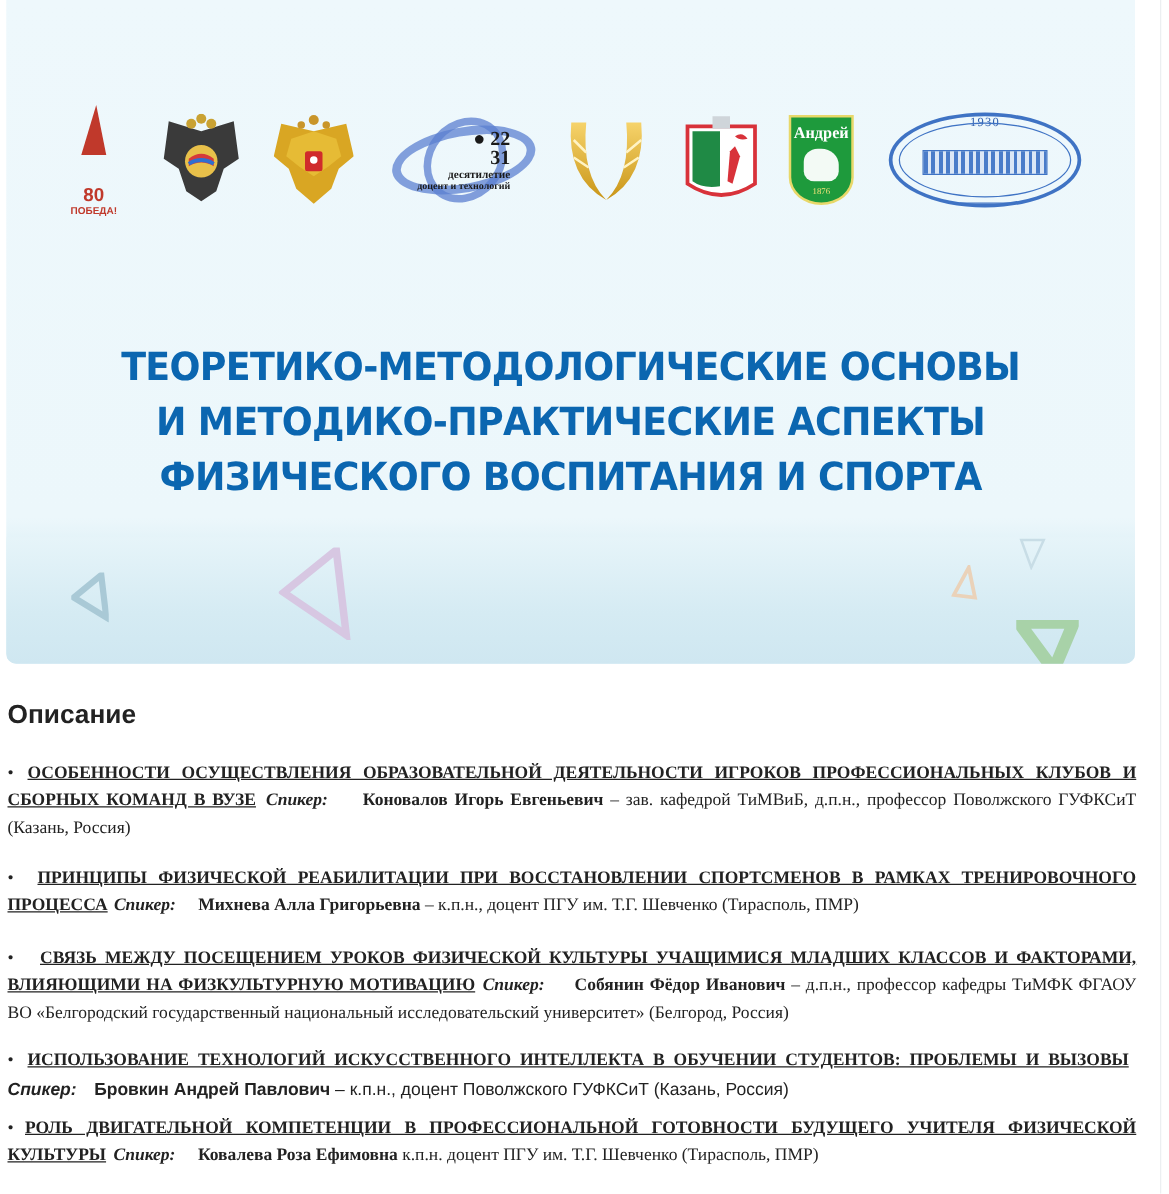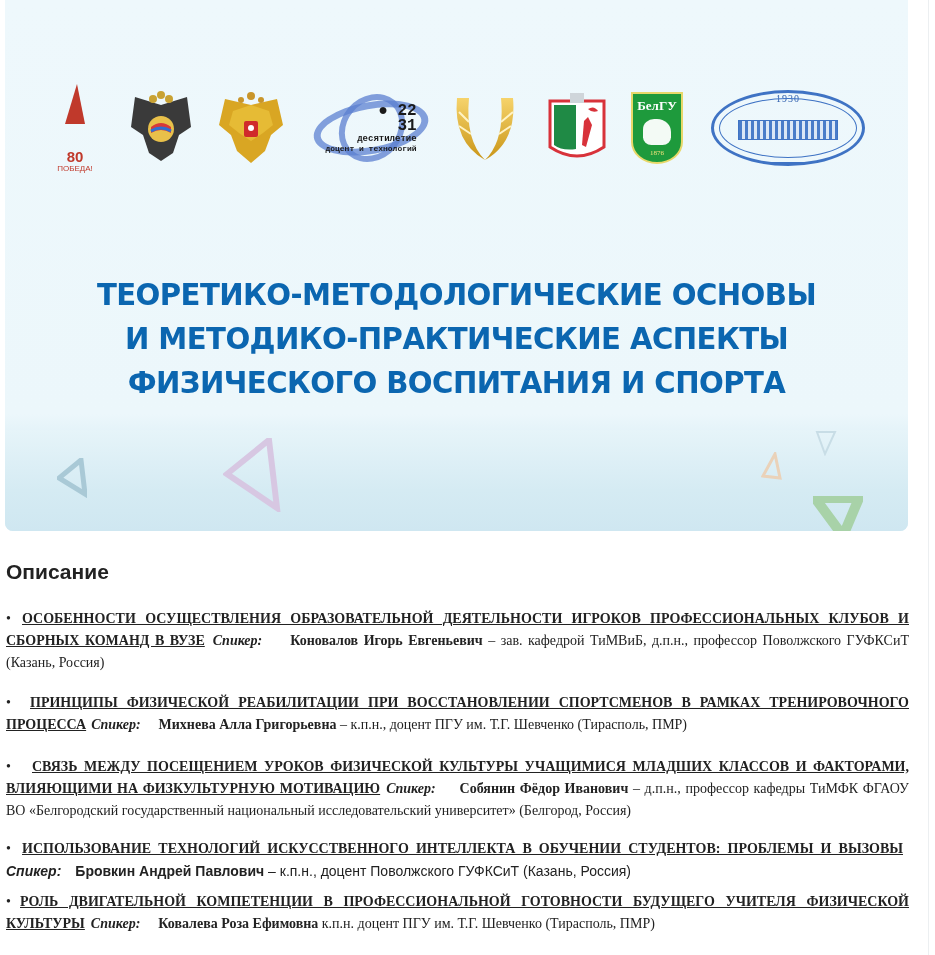--- a/index.html
+++ b/index.html
@@ -18,29 +18,29 @@
       background: linear-gradient(180deg, #e6f4f9 0%, #d5ebf3 60%, #cfe7f1 100%);
     }
 
     
     .logos { position: absolute; top: 88px; left: 0; width: 100%; height: 80px; }
     .logo { position: absolute; top: 0; height: 80px; display: flex; align-items: center; justify-content: center; }
 
     .logo-victory { left: 50px; width: 40px; flex-direction: column; }
     .logo-victory .statue { width: 0; height: 0; border-left: 12px solid transparent; border-right: 8px solid transparent; border-bottom: 40px solid #c0392b; margin-bottom: 2px; }
     .logo-victory .num { font-family: "Liberation Sans", sans-serif; font-weight: bold; color: #c0392b; font-size: 15px; line-height: 14px; margin-top: 24px; }
-    .logo-victory .word { font-family: "Liberation Sans", sans-serif; font-weight: normal; color: #c0392b; font-size: 8px; line-height: 9px; }
+    .logo-victory .word { font-family: "Liberation Sans", sans-serif; font-weight: bold; color: #c0392b; font-size: 8px; line-height: 9px; }
 
     .logo-eagle { width: 64px; }
     .logo-eagle svg { width: 64px; height: 74px; }
 
     .logo-decade { left: 308px; width: 116px; }
     .decade-ring { position: absolute; left: 0; top: 14px; width: 116px; height: 52px; border: 7px solid #6d8fd6; border-radius: 50%; transform: rotate(-10deg); opacity: 0.85; }
     .decade-ring2 { position: absolute; left: 28px; top: 4px; width: 62px; height: 72px; border: 6px solid #5b7fd0; border-radius: 50%; transform: rotate(40deg); opacity: 0.75; }
-    .decade-text { position: relative; z-index: 2; font-family: Liberation Mono, monospace; font-weight: bold; color: #1a1a1a; text-align: right; }
+    .decade-text { position: relative; z-index: 2; font-family: Liberation Serif, serif; font-weight: bold; color: #1a1a1a; text-align: right; }
     .decade-text .yr { font-size: 16px; line-height: 15px; }
     .decade-text .t1 { font-size: 9px; line-height: 10px; }
     .decade-text .t2 { font-size: 8px; line-height: 9px; }
 
     .logo-laurel { left: 448px; width: 64px; }
     .logo-pgu { left: 543px; width: 58px; }
     .logo-bsu { left: 626px; width: 52px; }
     .bsu-shield { width: 52px; height: 72px; background: #1e9a3c; border: 2px solid #e8d86a; border-radius: 0 0 26px 26px / 0 0 22px 22px; display: flex; flex-direction: column; align-items: center; padding-top: 5px; color: #fff; }
     .bsu-shield .nm { font-family: "Liberation Serif", serif; font-weight: bold; font-size: 13px; line-height: 14px; }
     .bsu-shield .rider { width: 28px; height: 26px; margin-top: 6px; background: #ffffff; border-radius: 40% 50% 30% 30%; opacity: 0.95; }
@@ -163,21 +163,21 @@
         <path d="M2 10 H56 V56 Q29 74 2 56 Z" fill="#ffffff" stroke="#d8323a" stroke-width="3"></path>
         <path d="M6 14 H28 V58 Q14 60 6 54 Z" fill="#1f8a45"></path>
         <rect x="22" y="2" width="14" height="10" fill="#cfd5da"></rect>
         <path d="M40 18 Q46 14 50 20 Q44 22 40 18" fill="#d8323a"></path>
         <path d="M36 30 L40 26 L44 34 L38 56 L34 54 Z" fill="#d8323a"></path>
       </svg>
     </div>
 
     <div class="logo logo-bsu">
       <div class="bsu-shield">
-        <div class="nm">БелГУ</div>
+        <div class="nm">Андрей</div>
         <div class="rider"></div>
         <div class="yr">1876</div>
       </div>
     </div>
 
     <div class="logo logo-pgu2">
       <div class="oval">
         <div class="yr">1930</div>
         <div class="bld"></div>
         <div class="sig"></div>

